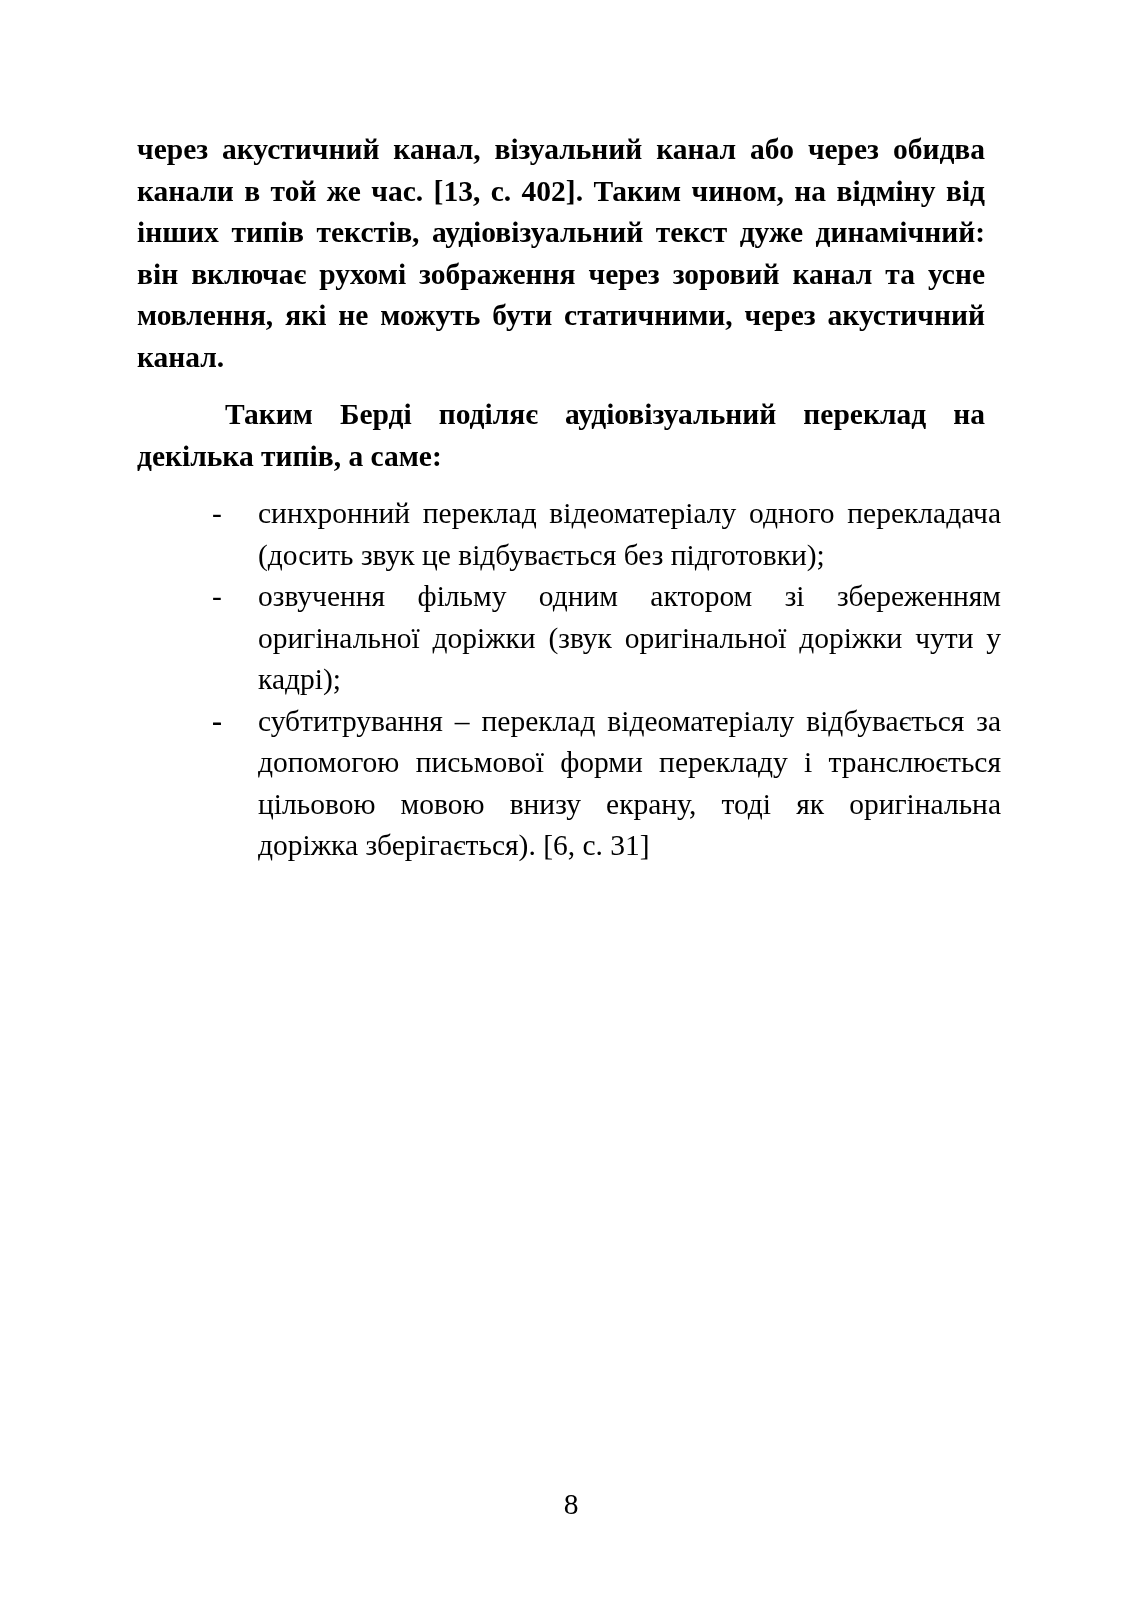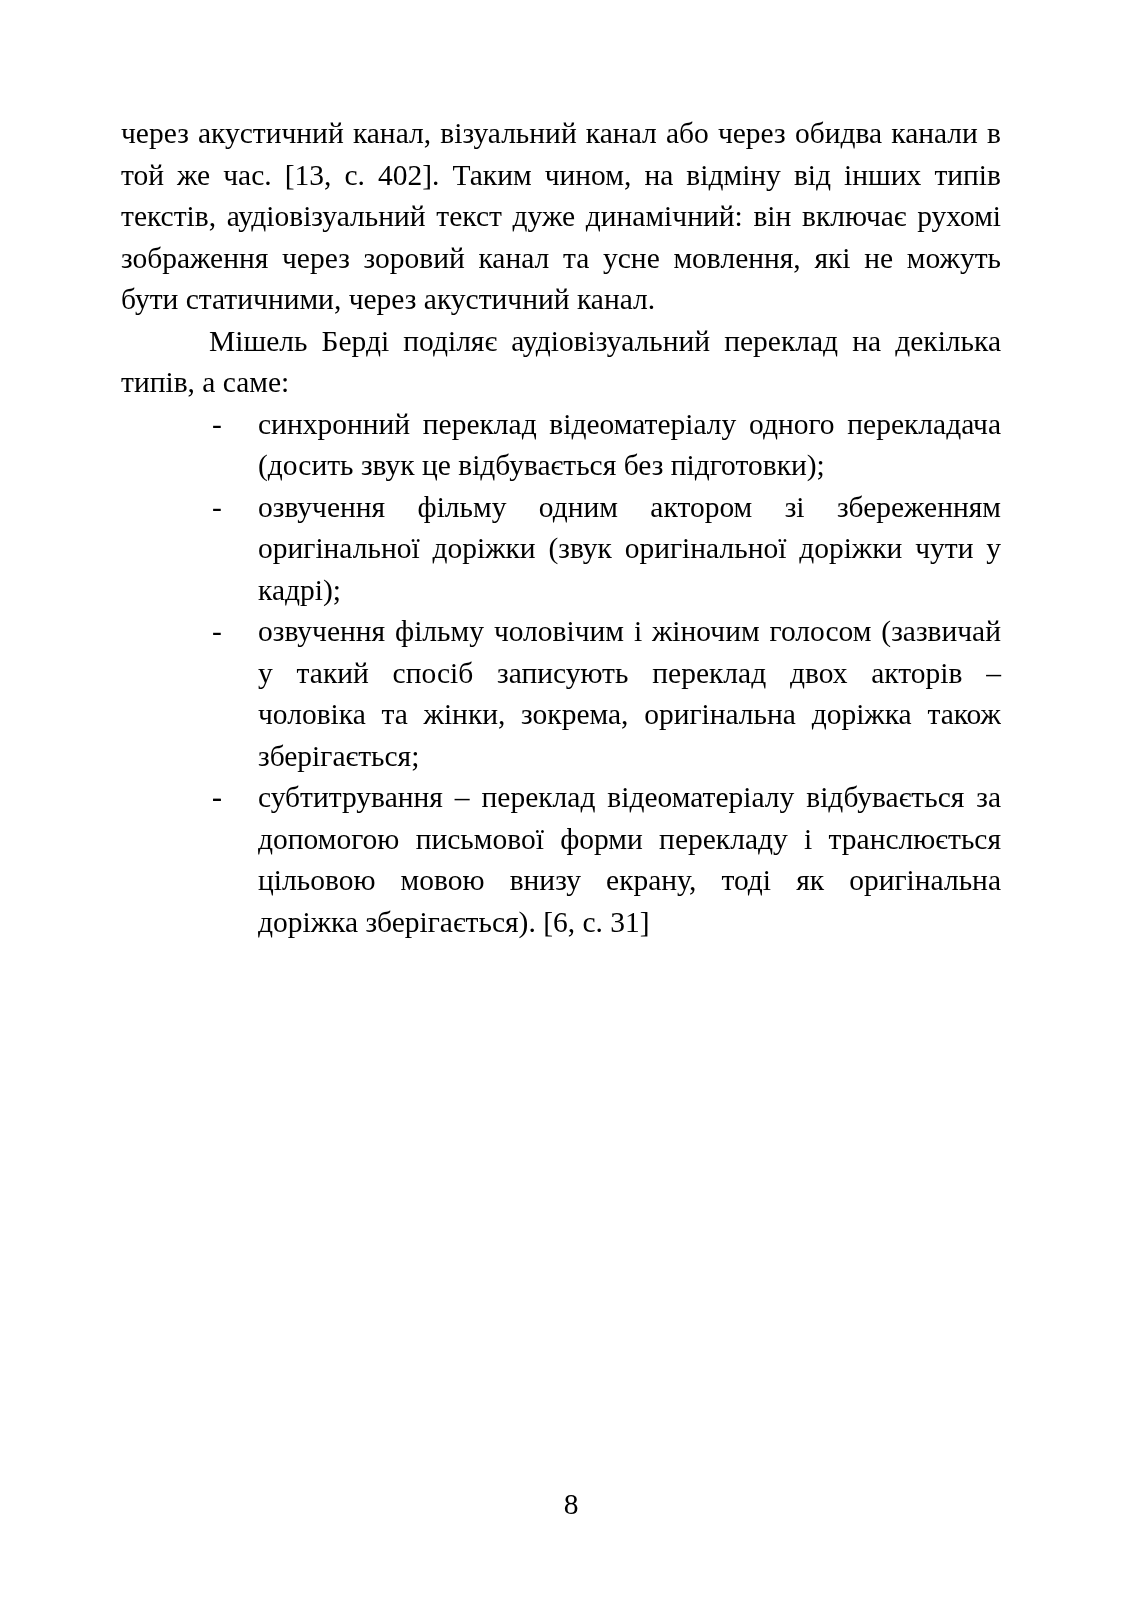--- a/index.html
+++ b/index.html
@@ -27,27 +27,28 @@
   }
 
   .text-column {
     position: absolute;
     left: 121px;
     top: 113px;
     width: 880px;
   }
 
   p.body-para {
-    margin: 0;
+    margin: 16px;
     font-size: 29.5px;
     line-height: 41.5px;
     text-align: justify;
     text-indent: 0;
     -webkit-hyphens: none;
     hyphens: none;
+    font-weight: bold;
   }
 
   p.body-para.indented {
     text-indent: 88px;
   }
 
   
 
   ul.type-list {
     list-style: none;
@@ -85,37 +86,36 @@
 </head>
 <body>
 
 <div class="page">
 
   <div class="text-column">
 
     <p class="body-para">через акустичний канал, візуальний канал або через обидва канали в той же час. [13, с. 402]. Таким чином, на відміну від інших типів текстів, аудіовізуальний текст дуже динамічний: він включає рухомі зображення через зоровий канал та усне мовлення, які не можуть бути статичними, через акустичний канал.</p>
 
 
-    <p class="body-para indented">Мішель Берді поділяє аудіовізуальний переклад на декілька типів, а саме:</p>
+    <p class="body-para indented">Таким Берді поділяє аудіовізуальний переклад на декілька типів, а саме:</p>
 
     <ul class="type-list">
 
       <li>
         <span class="dash-marker">-</span>
         <span>синхронний переклад відеоматеріалу одного перекладача (досить звук це відбувається без підготовки);</span>
       </li>
 
       <li>
         <span class="dash-marker">-</span>
         <span>озвучення фільму одним актором зі збереженням оригінальної доріжки (звук оригінальної доріжки чути у кадрі);</span>
       </li>
 
       <li>
         <span class="dash-marker">-</span>
-        <span>озвучення фільму чоловічим і жіночим голосом (зазвичай у такий спосіб записують переклад двох акторів – чоловіка та жінки, зокрема, оригінальна доріжка також зберігається;</span>
       </li>
 
       <li>
         <span class="dash-marker">-</span>
       </li>
 
       <li>
         <span class="dash-marker">-</span>
         <span>субтитрування – переклад відеоматеріалу відбувається за допомогою письмової форми перекладу і транслюється цільовою мовою внизу екрану, тоді як оригінальна доріжка зберігається). [6, с. 31]</span>
       </li>

